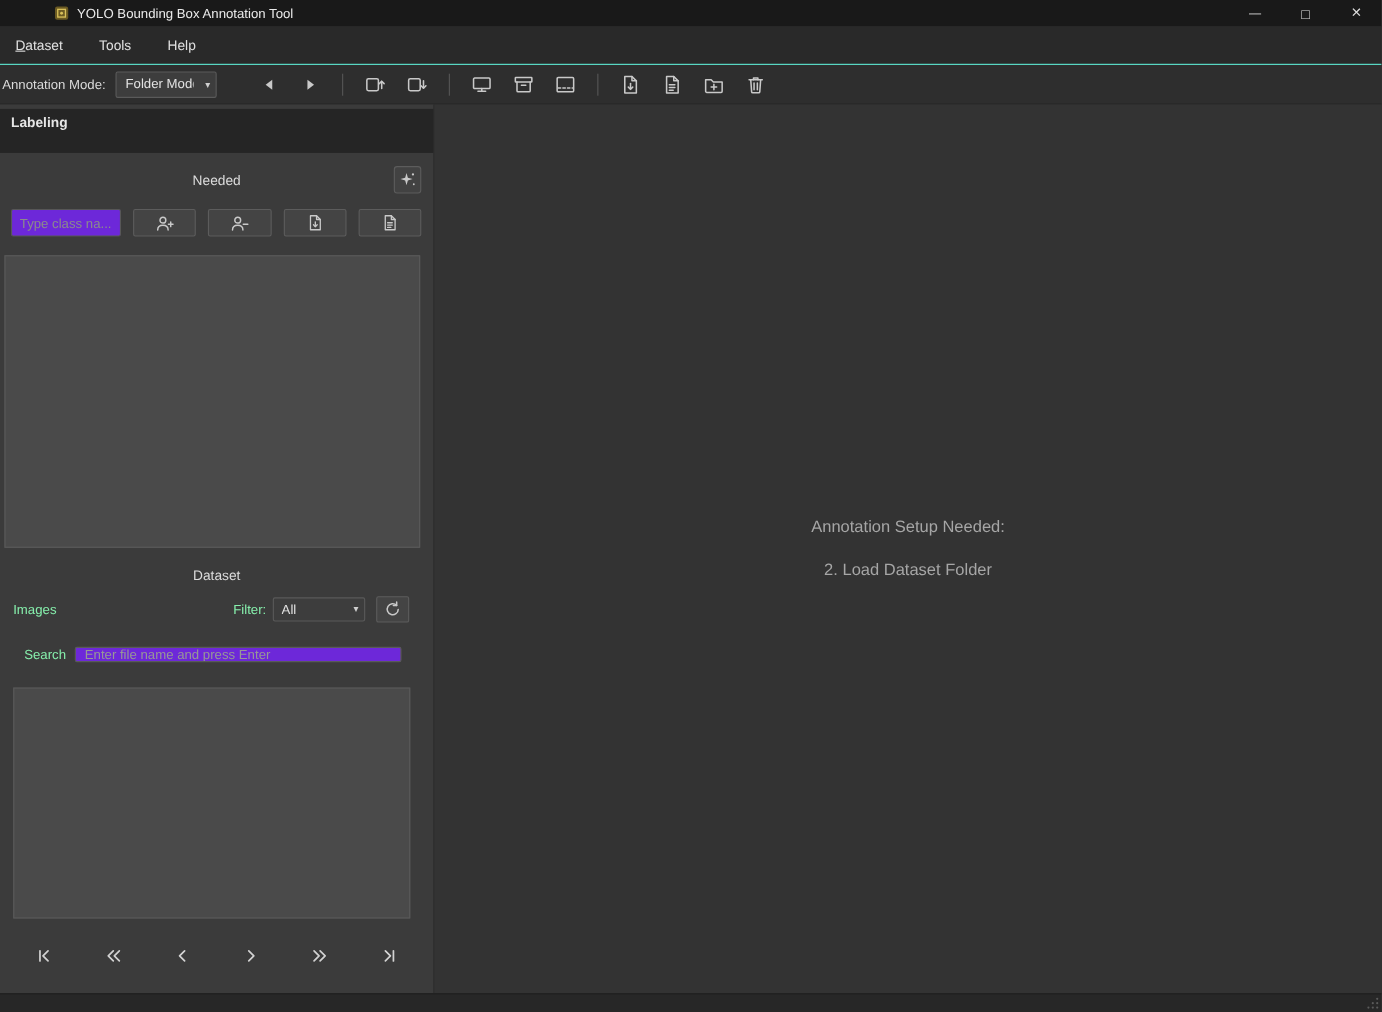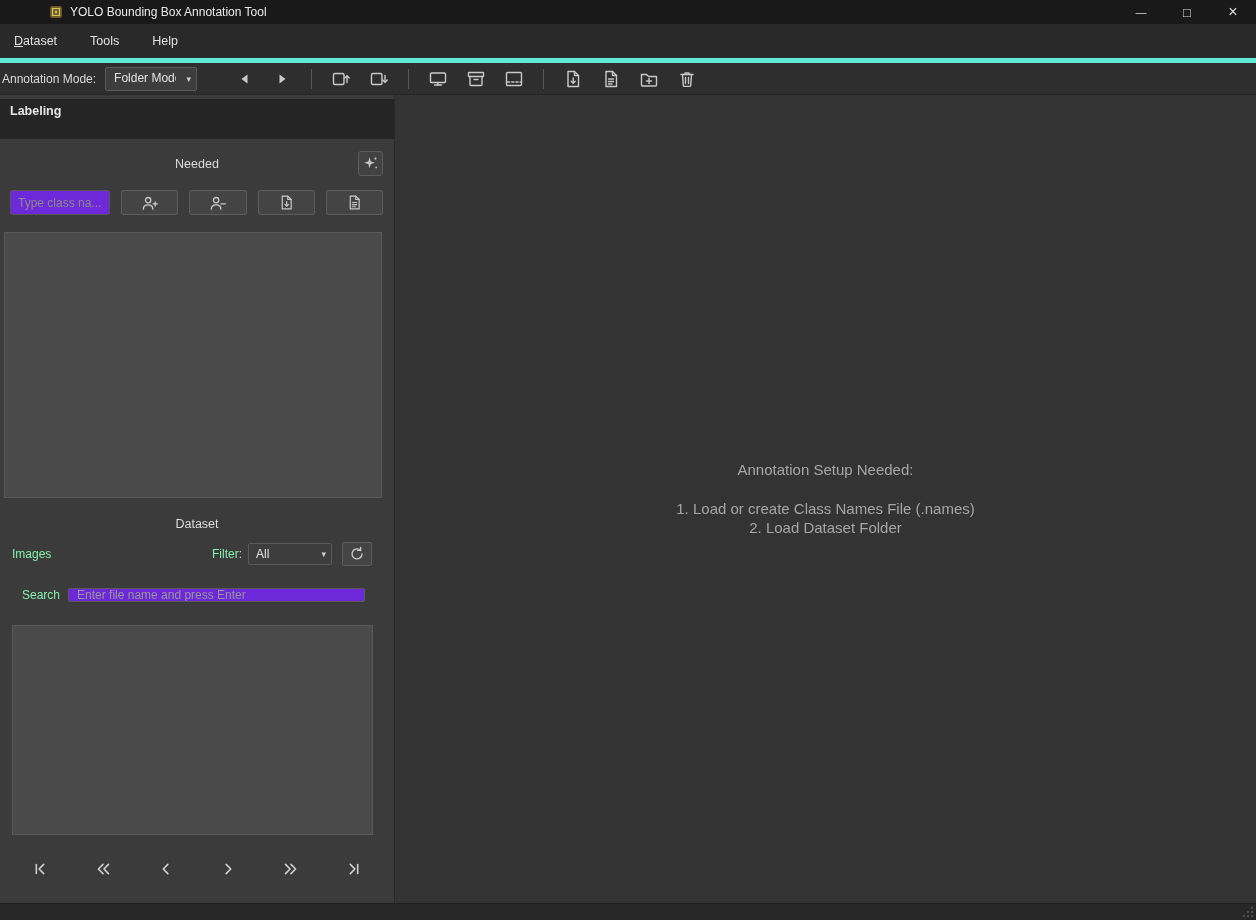--- a/index.html
+++ b/index.html
@@ -22,21 +22,21 @@
   .glyph-min { font-size:11px; line-height:1; }
   .glyph-max { font-size:13px; line-height:1; }
   .glyph-close { font-size:16px; line-height:1; }
 
   
   .menubar { height:34px; background:#292929; display:flex; align-items:center; padding-left:2px; flex:0 0 auto; }
   .menu-item { padding:7px 12px; margin-right:9px; font-size:12.5px; color:#e0e0e0; }
   .menu-item.accel::first-letter { text-decoration:underline; }
 
   
-  .toolbar { height:37px; background:#2e2e2e; border-top:5px solid #5eead4; border-bottom:1px solid #262626;
+  .toolbar { height:37px; background:#2e2e2e; border-top:1px solid #5eead4; border-bottom:1px solid #262626;
              display:flex; align-items:center; padding-left:2px; flex:0 0 auto; }
   .mode-label { font-size:12px; color:#dadada; }
   .select-wrap { position:relative; display:inline-flex; }
   select {
     appearance:none; -webkit-appearance:none;
     background:#3d3d3d; border:1px solid #5a5a5a; border-radius:2px;
     color:#e2e2e2; font-size:12px; font-family:inherit;
     padding:3px 20px 4px 8px; height:24px;
   }
   .mode-select-wrap { margin-left:9px; }
@@ -340,21 +340,20 @@
           <svg class="nav-ic" width="22" height="22" viewBox="0 0 24 24">
             <polyline points="8,7 13,12 8,17"></polyline>
             <line x1="16" y1="7" x2="16" y2="17"></line>
           </svg>
         </button>
       </div>
     </div>
 
     <div class="main">
       <div class="setup-title">Annotation Setup Needed:</div>
-      <div class="setup-step">1. Load or create Class Names File (.names)</div>
       <div class="setup-step">2. Load Dataset Folder</div>
     </div>
   </div>
 
   <div class="statusbar">
     <svg class="grip" width="12" height="12" viewBox="0 0 12 12">
       <circle cx="10" cy="2" r="1" fill="#5a5a5a"></circle>
       <circle cx="6" cy="6" r="1" fill="#5a5a5a"></circle>
       <circle cx="10" cy="6" r="1" fill="#5a5a5a"></circle>
       <circle cx="2" cy="10" r="1" fill="#5a5a5a"></circle>

